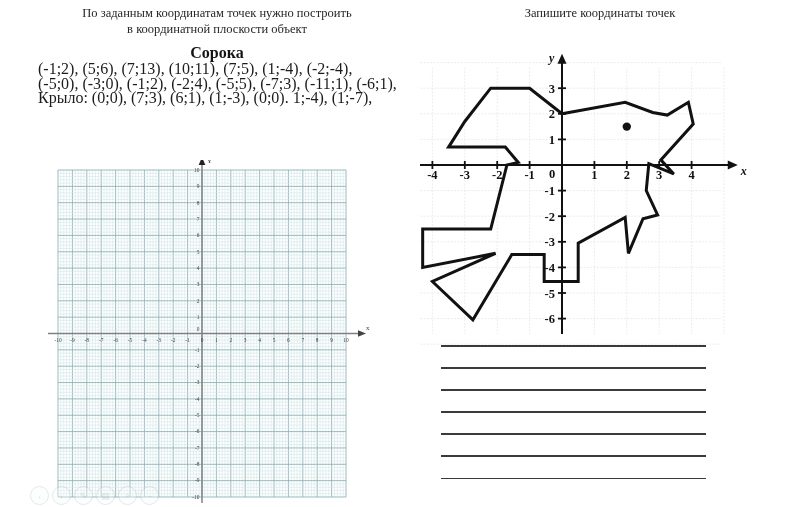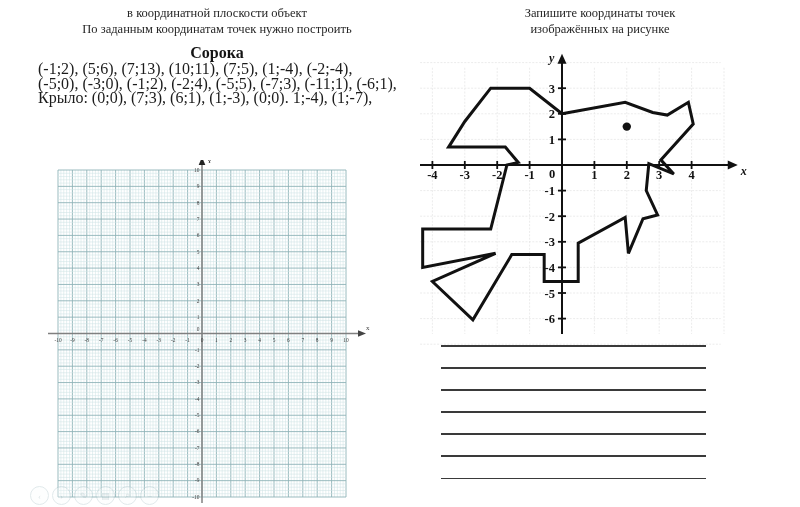--- a/index.html
+++ b/index.html
@@ -51,22 +51,22 @@
   .ans-line{height:1.6px;background:#3a3a3a;margin-bottom:20.5px;width:265px;}
 </style>
 </head>
 <body>
 
 <div class="page">
 
   <div class="left-col">
 
     <div class="task-title">
+      <div>По заданным координатам точек нужно построить</div>
       <div>в координатной плоскости объект</div>
-      <div>По заданным координатам точек нужно построить</div>
     </div>
 
     <div class="obj-name">Сорока</div>
 
     <div class="coord-list">
       <div class="ln">(-1;2), (5;6), (7;13), (10;11), (7;5), (1;-4), (-2;-4),</div>
       <div class="ln">(-5;0), (-3;0), (-1;2), (-2;4), (-5;5), (-7;3), (-11;1), (-6;1),</div>
       <div class="ln">Крыло: (0;0), (7;3), (6;1), (1;-3), (0;0). 1;-4), (1;-7),</div>
     </div>
 
@@ -334,21 +334,20 @@
       <div class="tb-btn">▤</div>
       <div class="tb-btn">⌕</div>
       <div class="tb-btn">−</div>
     </div>
   </div>
 
   <div class="right-col">
 
     <div class="right-title">
       <div>Запишите координаты точек</div>
-      <div>изображённых на рисунке</div>
     </div>
 
     <div class="fig-wrap">
       <svg class="fig-svg" id="fig-svg" width="360" height="295" viewBox="0 0 360 295">
           <g opacity="0.5">
             <line x1="-20" y1="17.72" x2="-20" y2="283.96000000000004" stroke="#c8c8c8" stroke-width="0.7" stroke-dasharray="2 1.4"></line>
             <line x1="12.400000000000006" y1="17.72" x2="12.400000000000006" y2="283.96000000000004" stroke="#c8c8c8" stroke-width="0.7" stroke-dasharray="2 1.4"></line>
             <line x1="44.80000000000001" y1="17.72" x2="44.80000000000001" y2="283.96000000000004" stroke="#c8c8c8" stroke-width="0.7" stroke-dasharray="2 1.4"></line>
             <line x1="77.2" y1="17.72" x2="77.2" y2="283.96000000000004" stroke="#c8c8c8" stroke-width="0.7" stroke-dasharray="2 1.4"></line>
             <line x1="109.6" y1="17.72" x2="109.6" y2="283.96000000000004" stroke="#c8c8c8" stroke-width="0.7" stroke-dasharray="2 1.4"></line>

